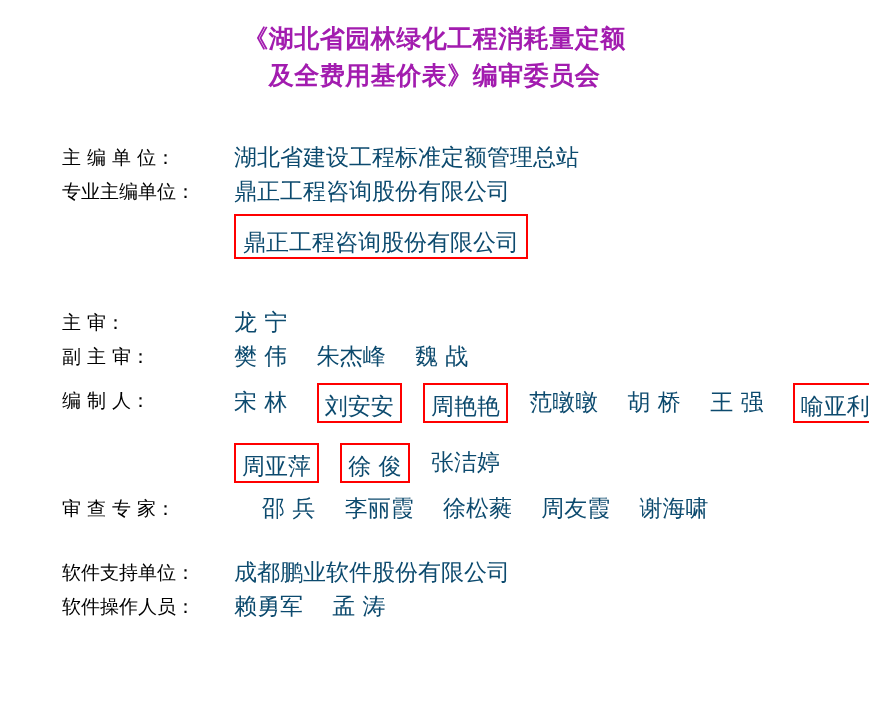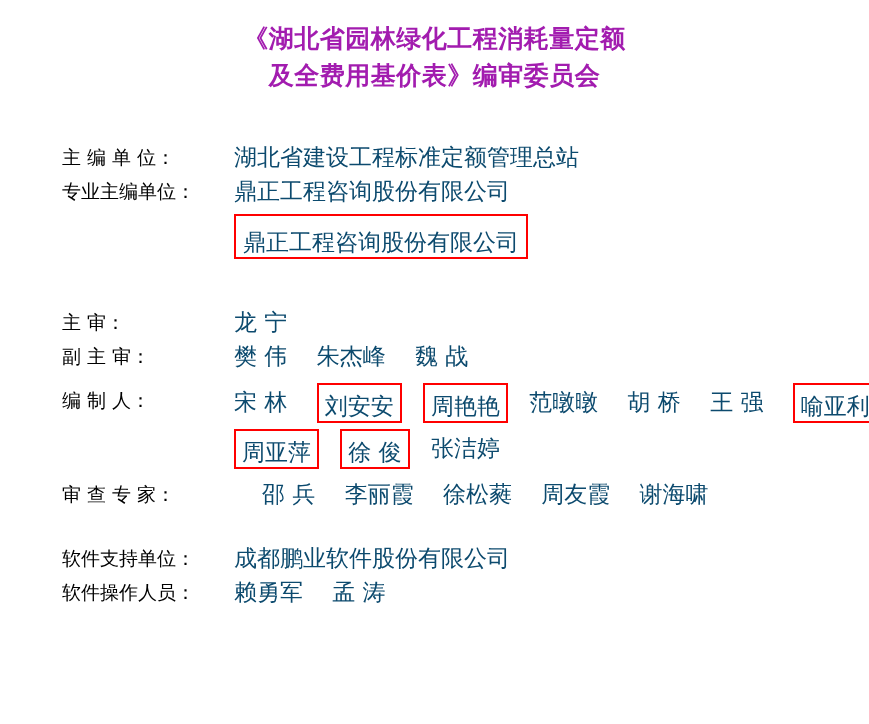--- a/index.html
+++ b/index.html
@@ -142,21 +142,21 @@
         <span class="name">宋  林</span>
         <span class="boxed tightbox">刘安安</span>
         <span class="boxed tightbox">周艳艳</span>
         <span class="name">范暾暾</span>
         <span class="name">胡  桥</span>
         <span class="name">王  强</span>
         <span class="boxed tightbox">喻亚利</span>
       </div>
     </div>
 
-    <div class="row" style="margin-top:6px;">
+    <div class="row" style="margin-top:20px;">
       <div class="label"></div>
       <div class="value">
         <span class="boxed tightbox">周亚萍</span>
         <span class="boxed tightbox">徐  俊</span>
         <span class="name">张洁婷</span>
       </div>
     </div>
 
     <div class="row" style="margin-top:8px;gap:28px;">
       <div class="label">审  查  专  家：</div>

